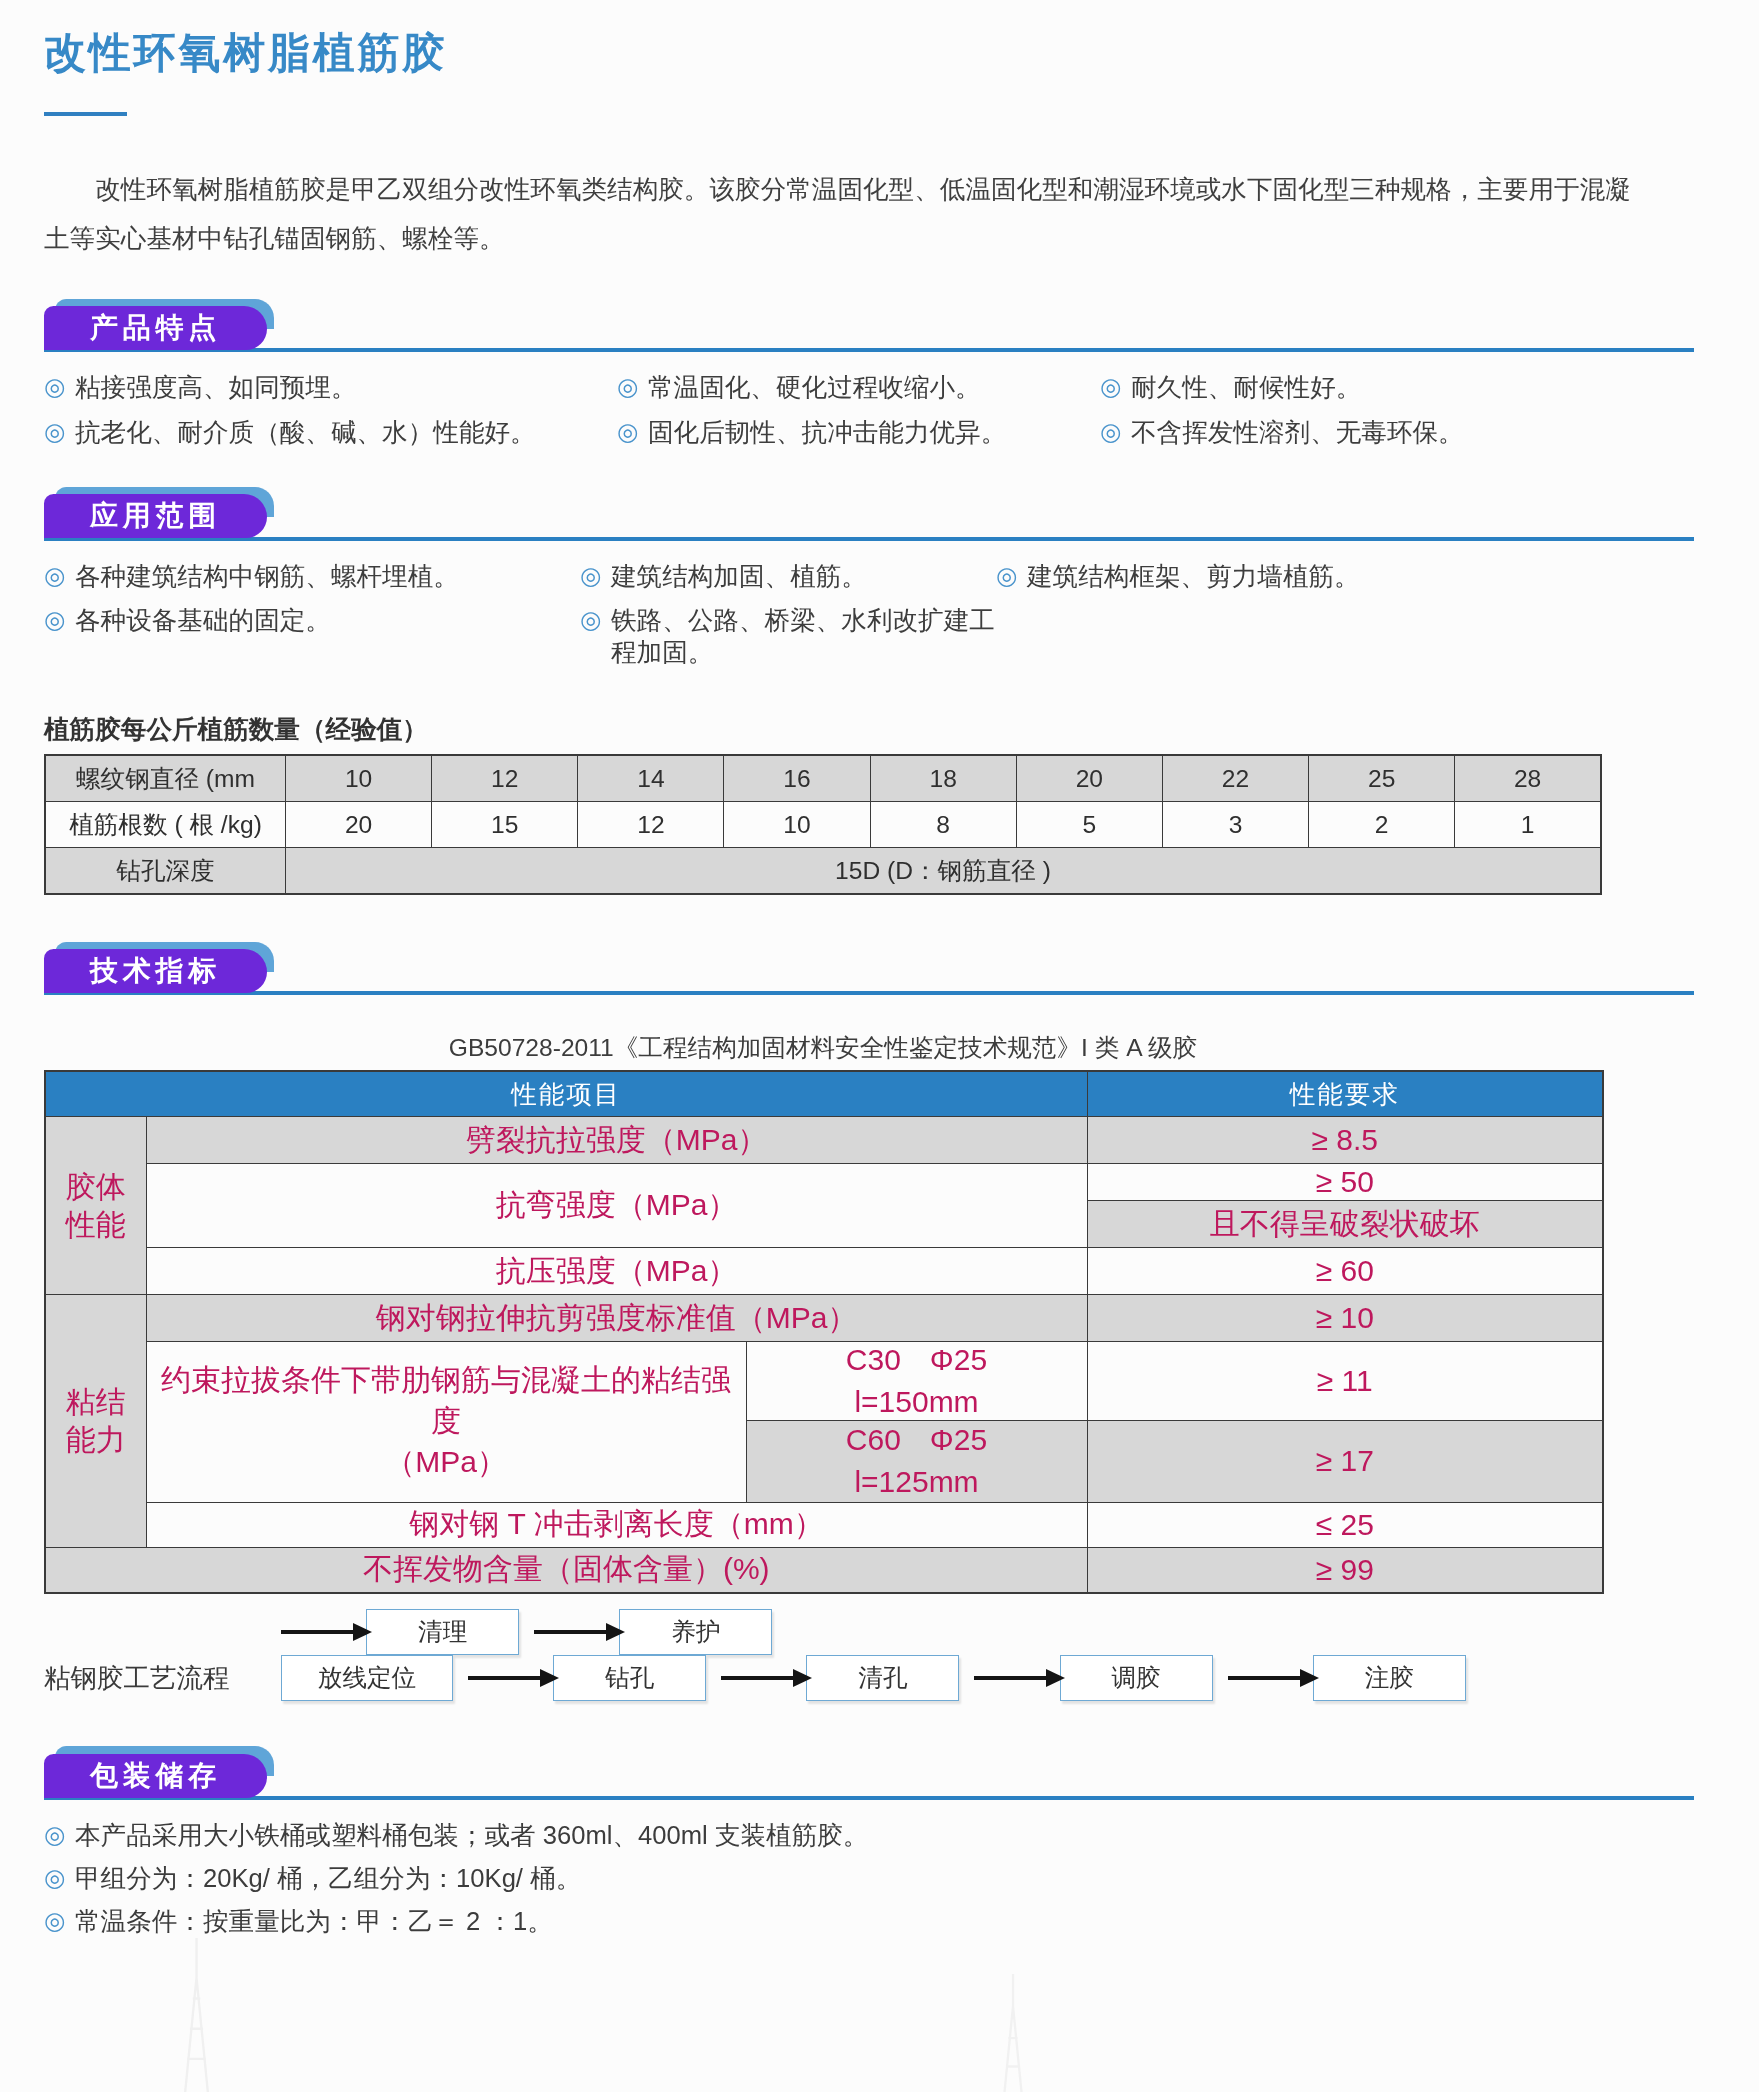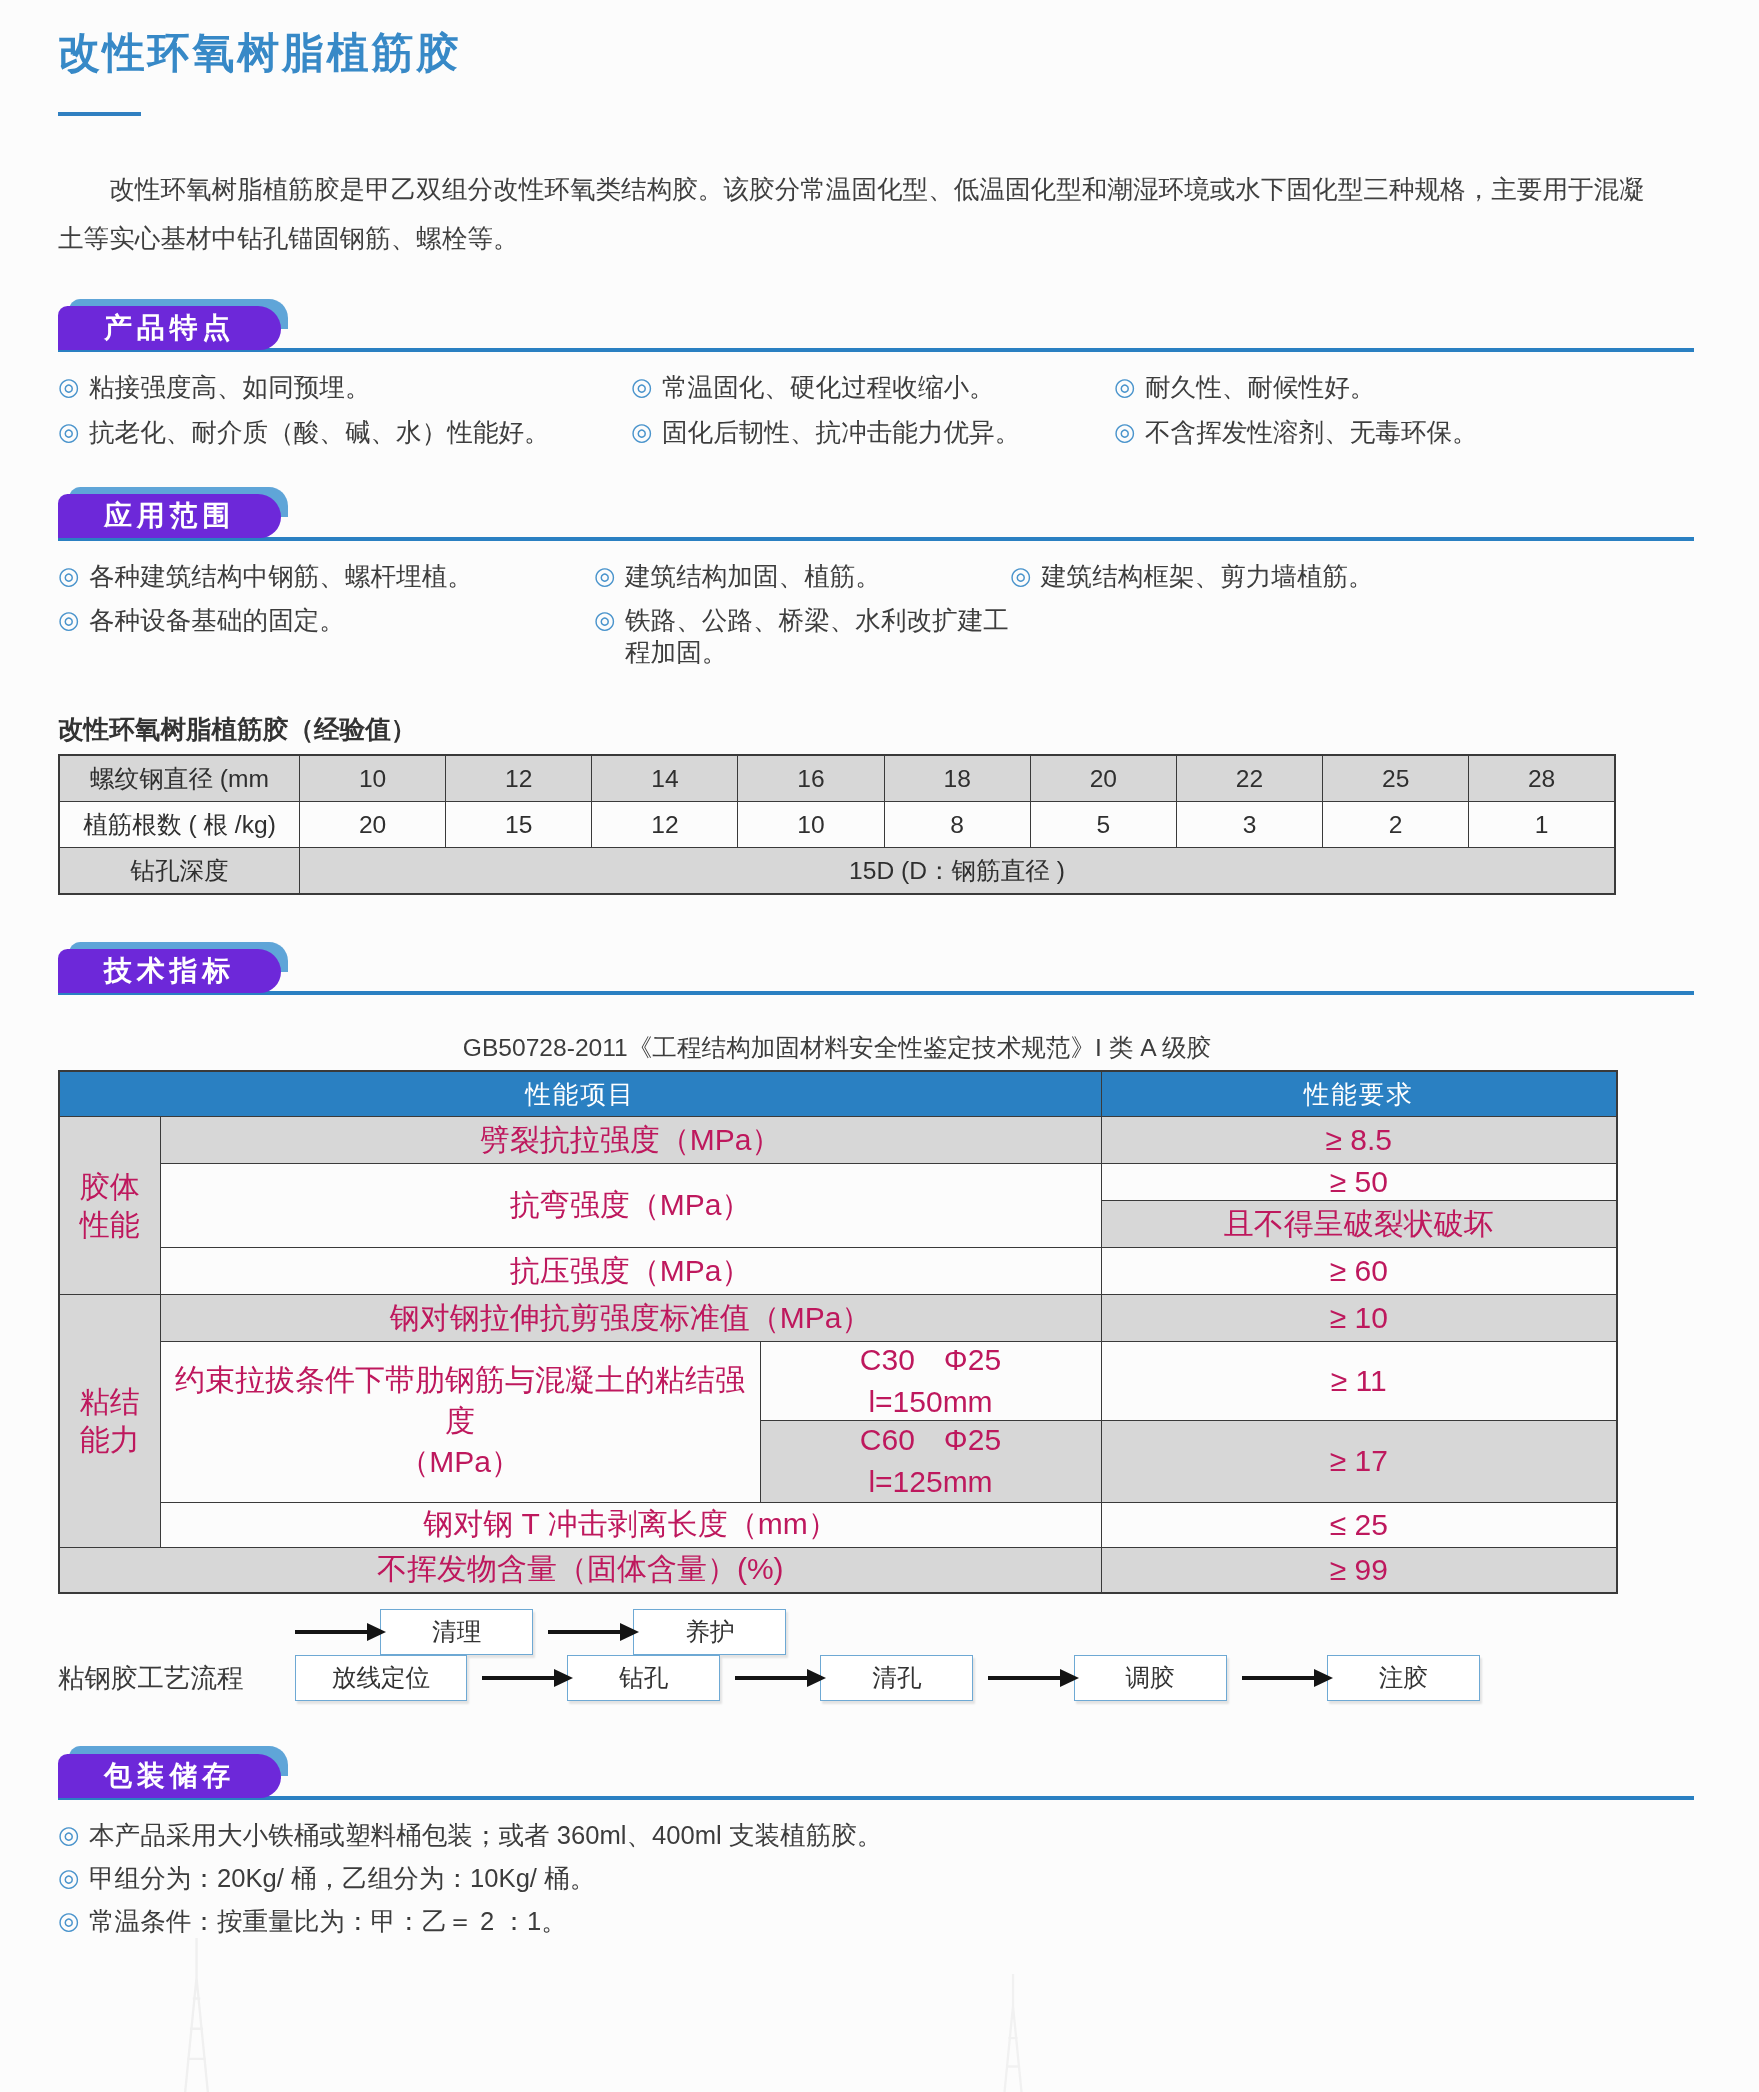--- a/index.html
+++ b/index.html
@@ -1,21 +1,21 @@
 <!DOCTYPE html>
 <html style="font-size:15px"><head>
 <meta charset="utf-8">
 <style>
   html,body{margin:0;padding:0;}
   body{
     width:1759px;height:2092px;position:relative;overflow:hidden;
     background:#fcfcfc;color:#3c3c3c;
     font-family:"Liberation Sans","DejaVu Sans",sans-serif;
   }
-  .content{padding:0 65px 0 58px;position:relative;}
+  .content{padding:0 65px 0 44px;position:relative;}
 
   
   .page-title{margin:0;padding-top:24.6px;font-size:42px;font-weight:bold;color:#3789c7;letter-spacing:2.8px;}
   .title-underline{width:83px;height:4.7px;background:#3080c1;margin-top:31px;}
 
   
   .intro{margin:49px 0 0;font-size:25.6px;line-height:49px;text-indent:2em;color:#3f3f3f;max-width:1605px;}
 
   
   .section{position:relative;height:51px;border-bottom:4.7px solid #2a80c2;}
@@ -149,21 +149,21 @@
         <span class="b">◎</span>
         <span>各种设备基础的固定。</span>
       </div>
     <div class="bullet-item">
         <span class="b">◎</span>
         <span>铁路、公路、桥梁、水利改扩建工程加固。</span>
       </div>
     <div class="bullet-item"></div>
   </div>
 
-  <div class="table-label">改性环氧树脂植筋胶（经验值）</div>
+  <div class="table-label">植筋胶每公斤植筋数量（经验值）</div>
   <table class="rebar">
     <tbody>
         <tr class="g">
       <td class="lab">螺纹钢直径 (mm</td>
       <td>10</td>
       <td>12</td>
       <td>14</td>
       <td>16</td>
       <td>18</td>
       <td>20</td>

